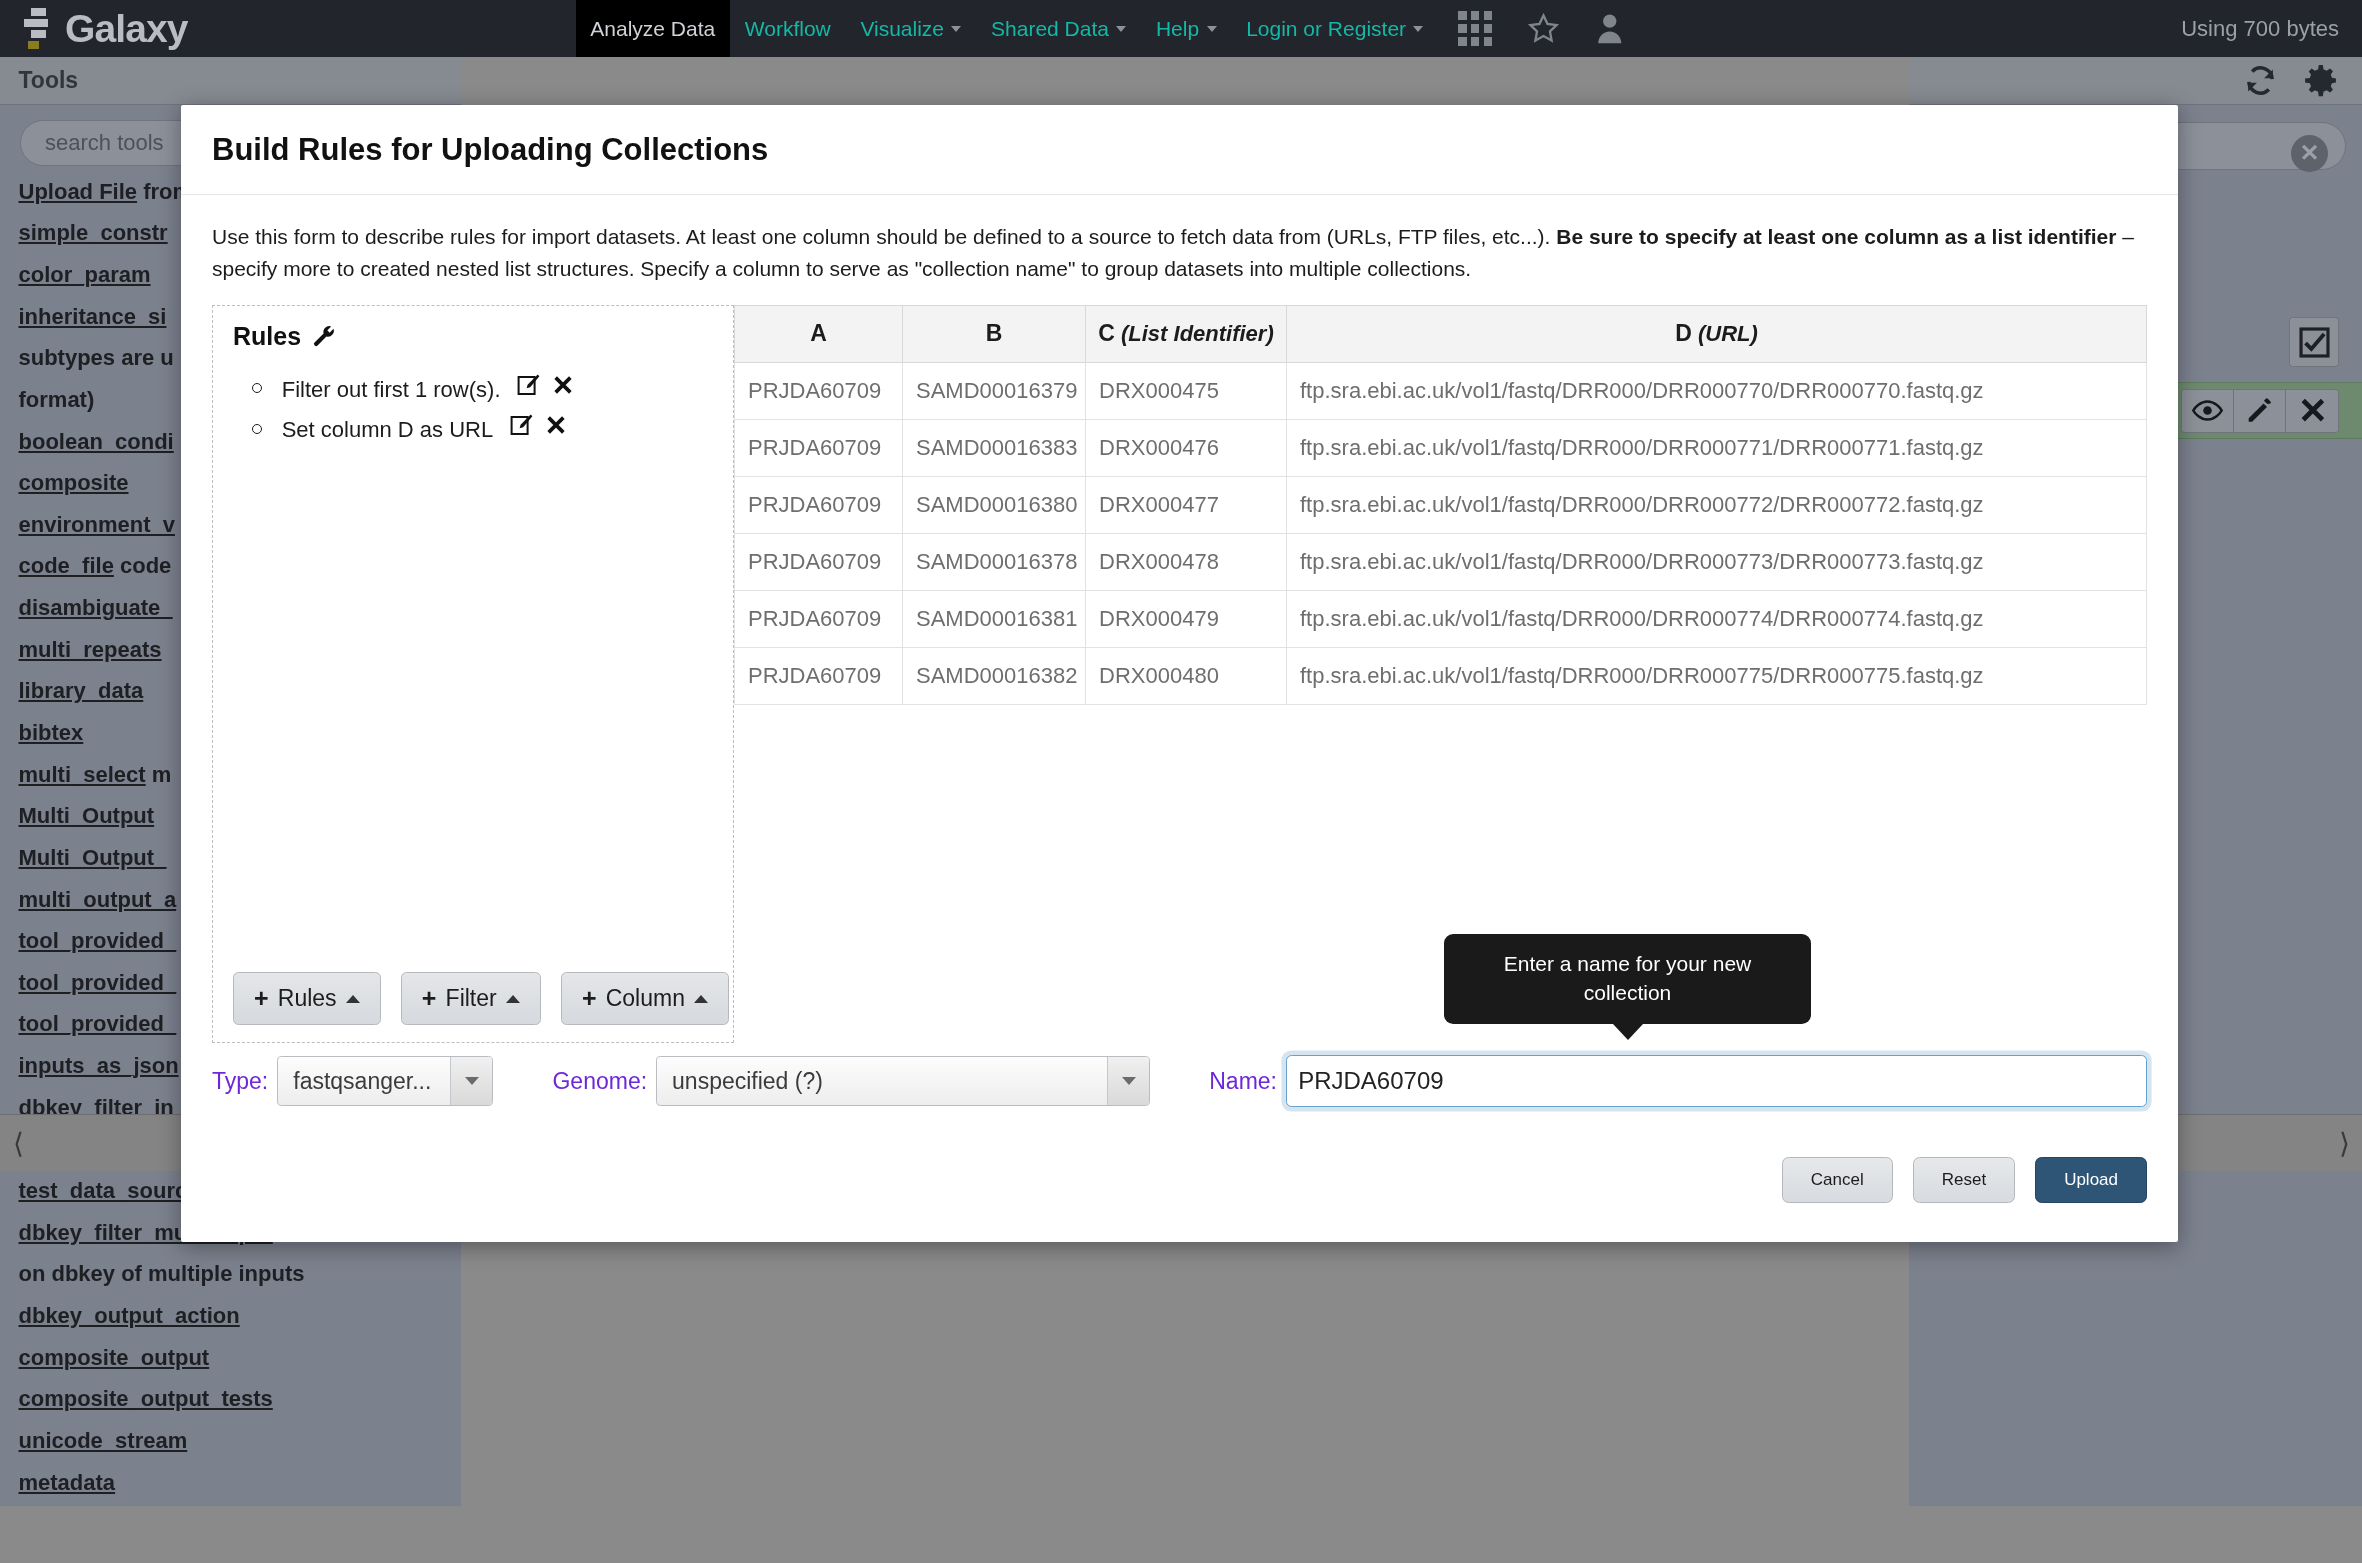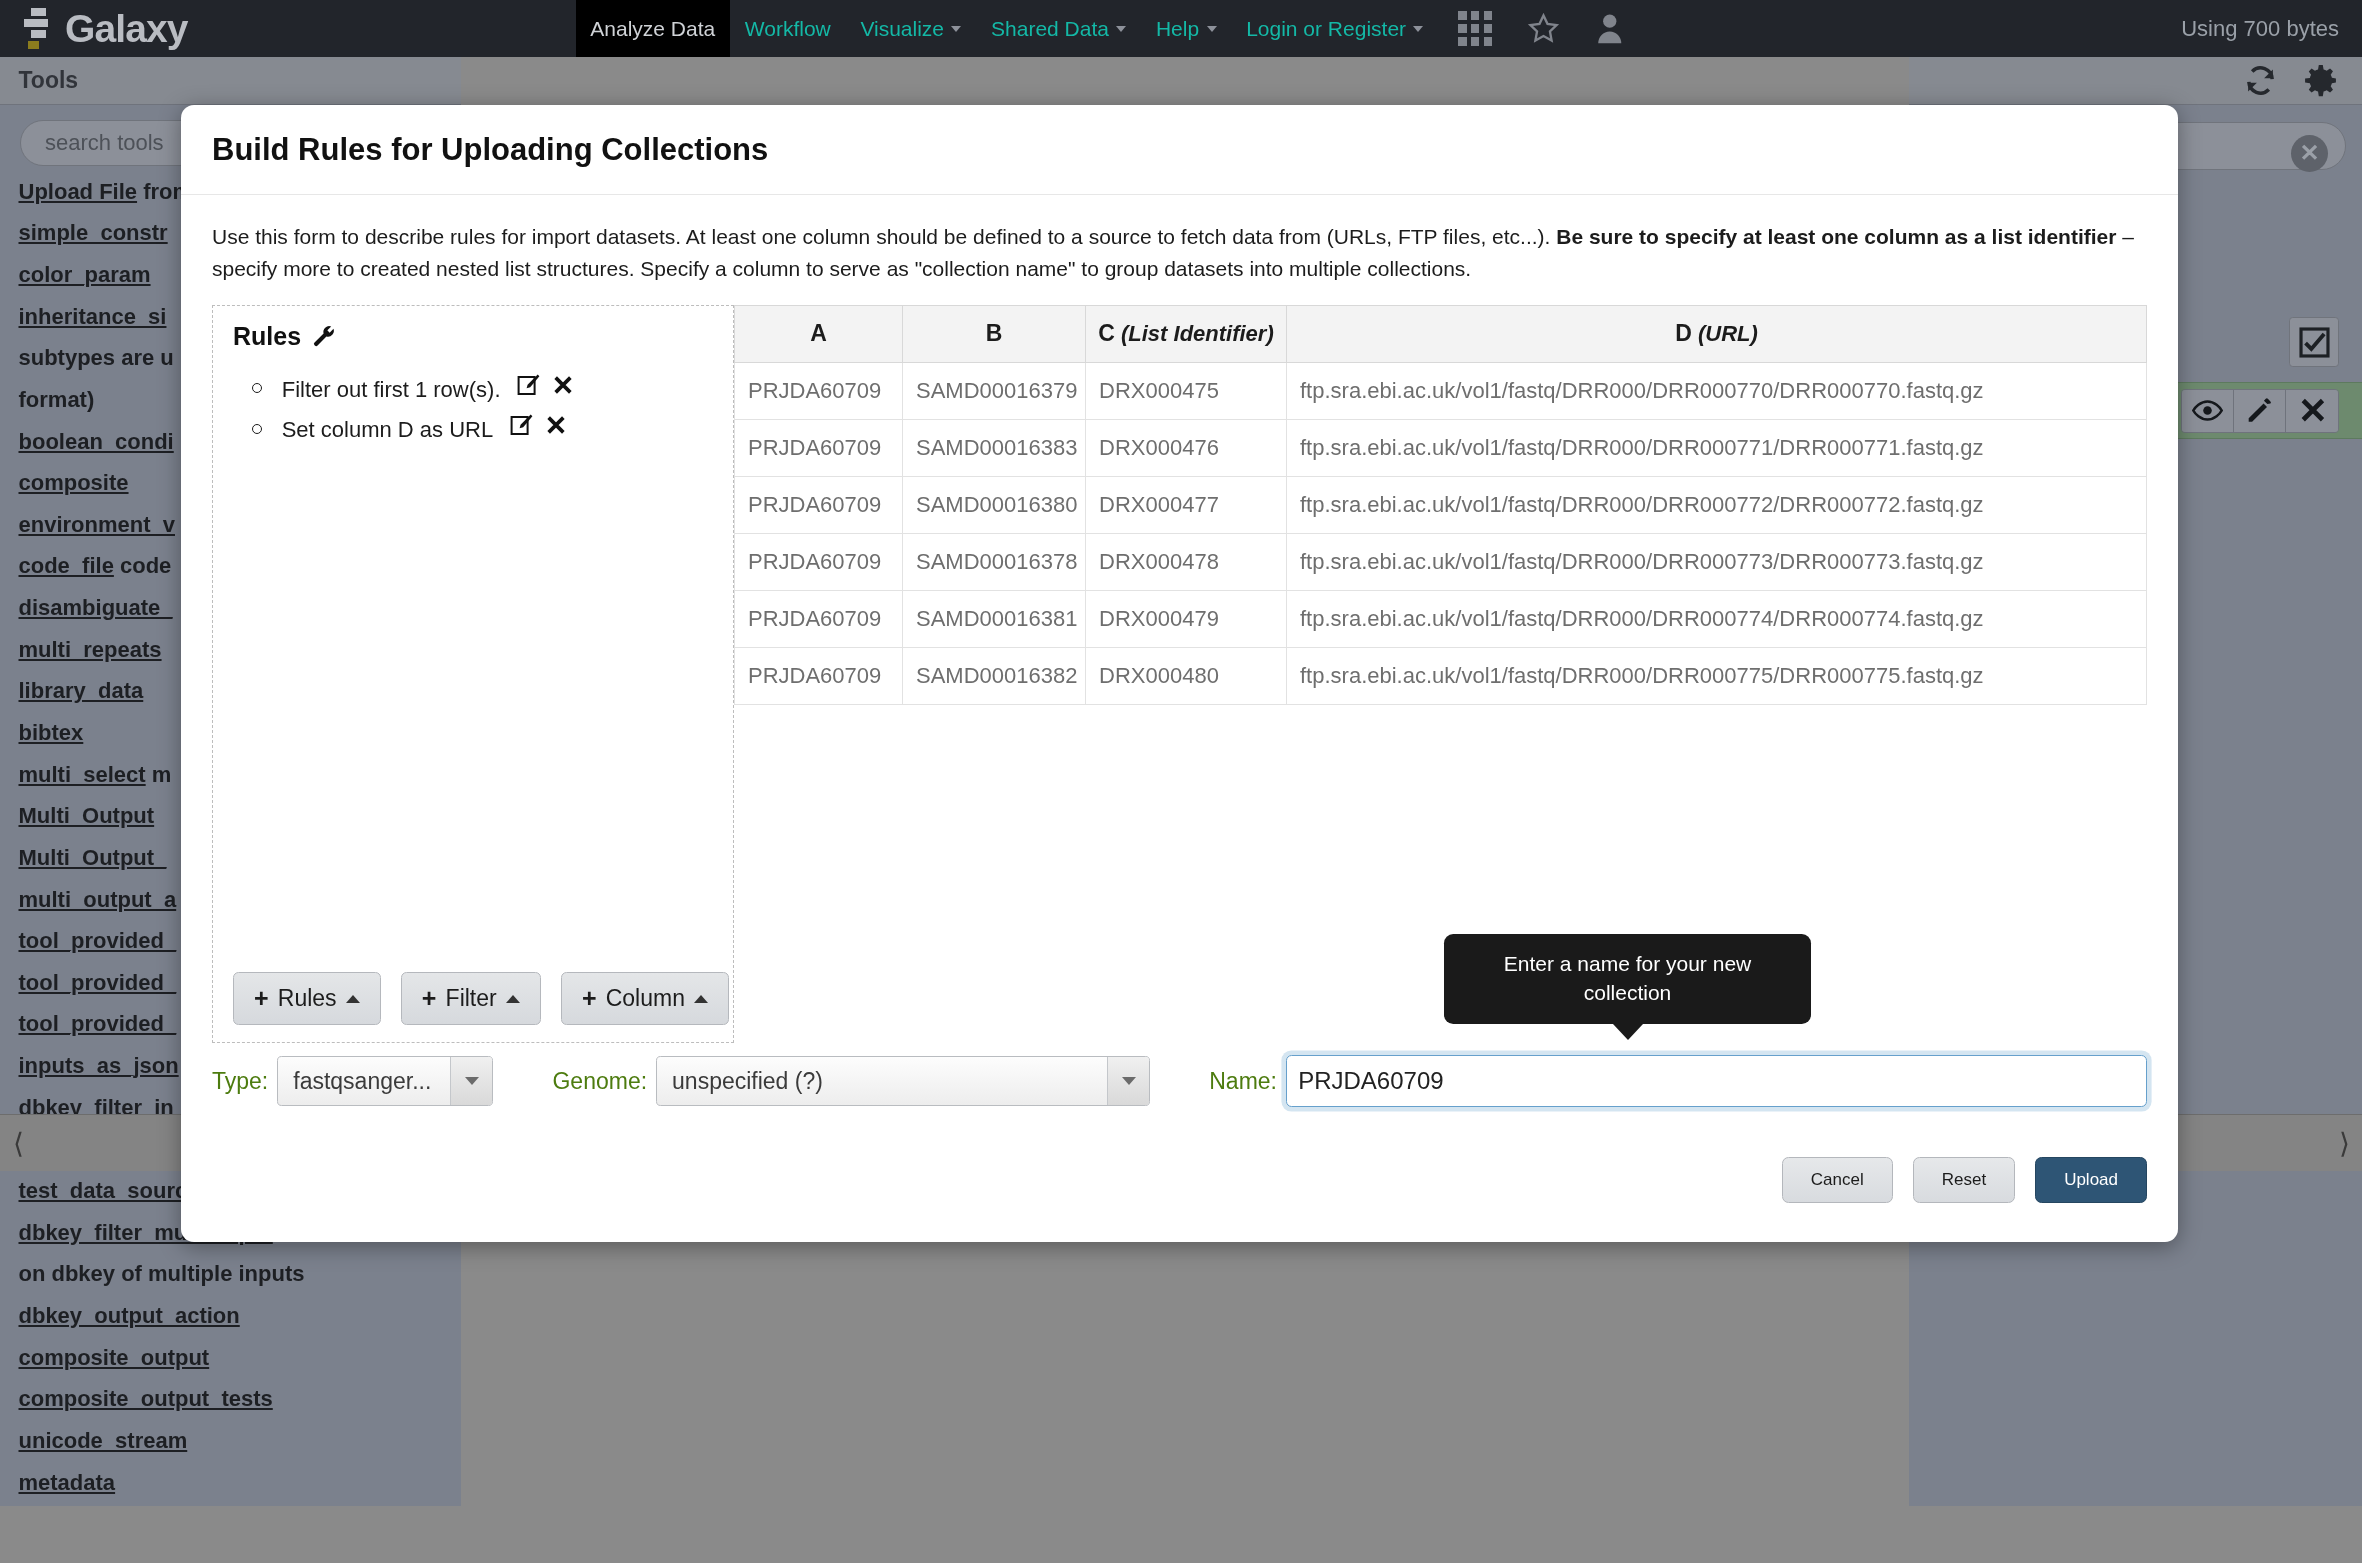--- a/index.html
+++ b/index.html
@@ -142,21 +142,21 @@
   #drag-left  { left: 0; width: 461px; border-right: 0.9px solid #6d6d6d; }
   #drag-mid   { left: 461px; width: 1447px; background: #8a8a8a; }
   #drag-right { right: 0; width: 454px; border-left: 0.9px solid #6d6d6d; }
   .chev { font-size: 28px; color: #3a3a3a; padding: 0 13px; }
   .grip { width: 7.4px; height: 41px; background:
         repeating-linear-gradient(to right, #9b9b9b 0 1.8px, #848484 1.8px 3.7px); }
 
   
   #modal {
     position: absolute; left: 181px; top: 48px; width: 1997px; height: 1137px;
-    background: #fff; border-radius: 13px;
+    background: #fff; border-radius: 2px;
     box-shadow: 0 4.6px 22px rgba(0,0,0,0.35);
     z-index: 20;
     display: flex; flex-direction: column;
   }
   #modal-header {
     height: 90px; display: flex; align-items: center;
     padding: 0 31px; border-bottom: 0.9px solid #e7e7e7;
   }
   #modal-title { font-size: 31px; font-weight: bold; color: #111; }
   #modal-body { padding: 26px 31px 0 31px; flex: 1; position: relative; }
@@ -219,21 +219,21 @@
     font-size: 22px; color: #6e6e6e; padding: 0 13px;
     white-space: nowrap; overflow: hidden;
   }
   col.cA { width: 168px; } col.cB { width: 183px; } col.cC { width: 201px; }
 
   
   #footer-controls {
     position: absolute; left: 31px; right: 31px; bottom: 135px;
     display: flex; align-items: center;
   }
-  .lbl { font-size: 23px; color: #4d7c0f; font-weight: normal; }
+  .lbl { font-size: 23px; color: #6d28d9; font-weight: normal; }
   .selectbox {
     display: inline-flex; align-items: stretch;
     border: 0.9px solid #b9bcc0; border-radius: 4.6px; overflow: hidden;
     background: linear-gradient(#fdfdfd, #ededed);
     height: 50px; margin-left: 9.2px;
   }
   .selectbox .sv {
     display: flex; align-items: center; padding: 0 14.8px;
     font-size: 23px; color: #3b3b3b; white-space: nowrap;
   }

